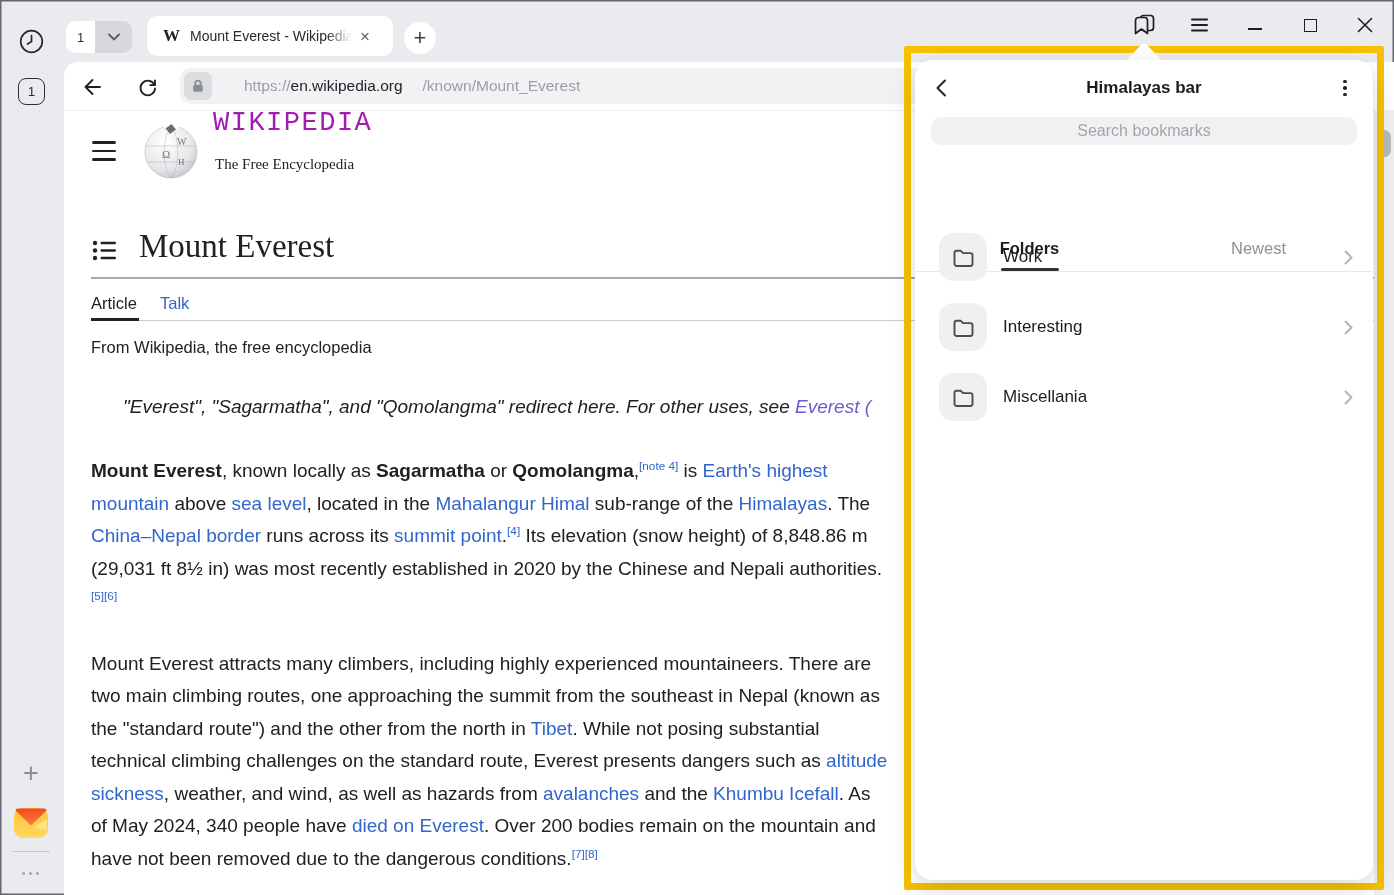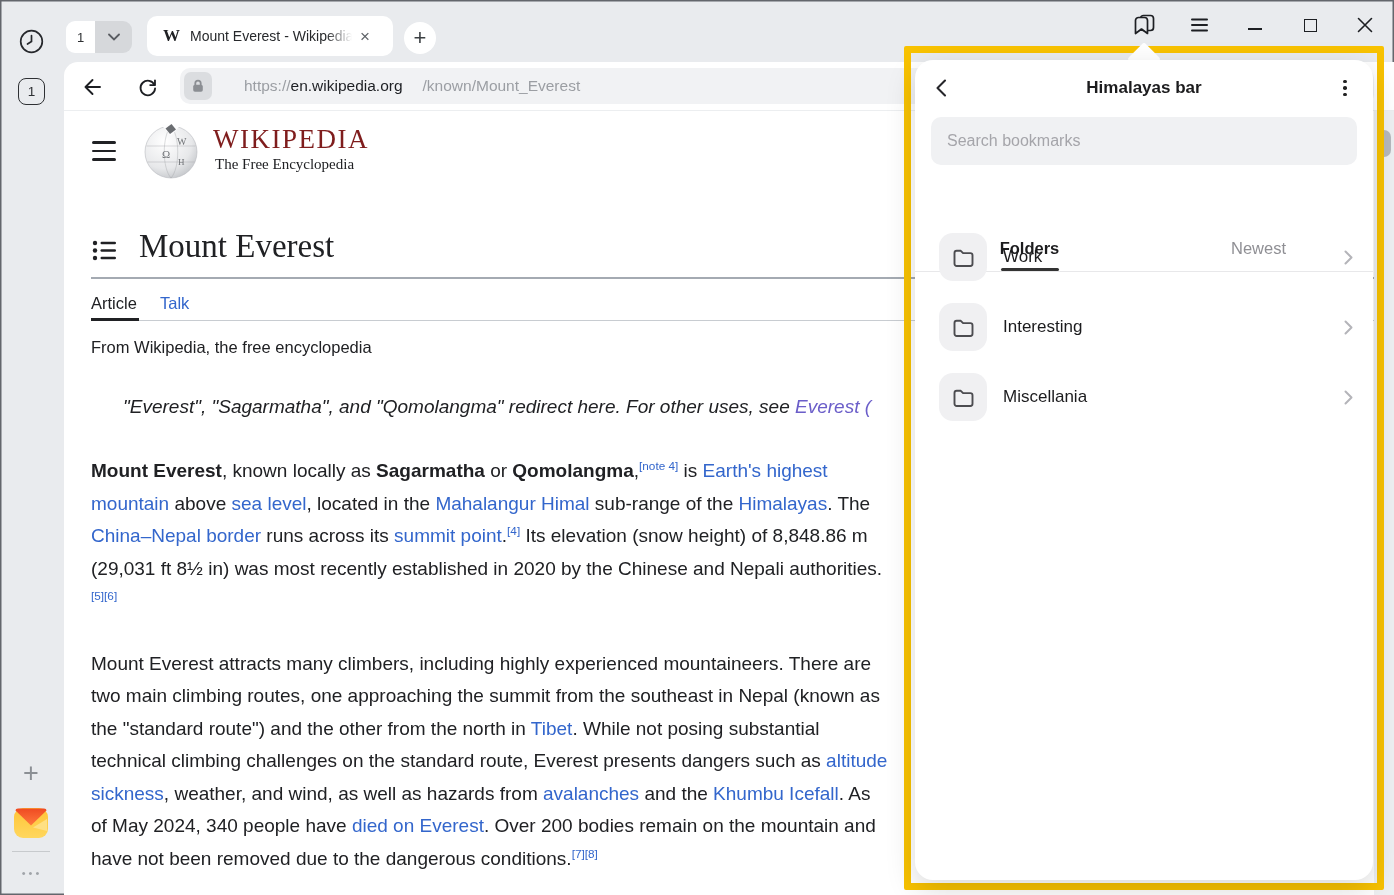--- a/index.html
+++ b/index.html
@@ -44,21 +44,21 @@
   .nav-btn{top:74px;width:26px;height:26px;display:flex;align-items:center;justify-content:center;}
   .url-field{left:180px;top:68px;width:1194px;height:36px;background:#f1f2f4;border-radius:10px;display:flex;align-items:center;padding:0 4px;}
   .lock-chip{width:28px;height:28px;background:#dbdde0;border-radius:7px;display:flex;align-items:center;justify-content:center;margin-right:12px;}
   .url-text{font-size:15.5px;white-space:nowrap;}
   .url-dim{color:#9b9ea3;margin-left:20px;}
   .url-host{color:#1d1f23;}
 
   
   .wiki-hamburger{left:92px;top:141px;width:24px;height:20px;display:flex;flex-direction:column;justify-content:space-between;}
   .wiki-hamburger i{display:block;height:2.6px;background:#202124;border-radius:2px;}
-  .wordmark{left:213px;top:124px;font-family:Liberation Serif, serif;font-size:27px;letter-spacing:1.5px;color:#7f1d1d;}
+  .wordmark{left:213px;top:108px;font-family:Liberation Mono, monospace;font-size:27px;letter-spacing:1.5px;color:#a21caf;}
   .tagline{left:215px;top:156px;font-family:"Liberation Serif","DejaVu Serif",serif;font-size:15px;color:#202124;}
   .page-title{left:139px;top:228px;font-family:"Liberation Serif","DejaVu Serif",serif;font-size:33px;font-weight:400;color:#202124;}
   .hr1{left:91px;top:277px;right:0;height:1.5px;background:#a4aab2;}
   .wtab-article{left:91px;top:294px;font-size:16.5px;color:#202124;}
   .wtab-talk{left:160px;top:294px;font-size:16.5px;color:#3366cc;}
   .article-underline{left:91px;top:318px;width:48px;height:2.6px;background:#202124;}
   .hr2{left:91px;top:320px;right:0;height:1px;background:#c8ccd1;}
   .subtitle{left:91px;top:338px;font-size:16.5px;color:#202124;}
   .hatnote{left:123px;top:390px;width:1190px;font-size:19px;font-style:italic;color:#202124;line-height:33px;}
   .paragraphs{left:91px;top:455px;width:800px;}
@@ -73,21 +73,21 @@
 
   
   .highlight-frame{left:904px;top:46px;width:480px;height:844px;border:7px solid #f8c200;border-radius:2px;z-index:40;}
   .panel-caret{left:1132px;top:47px;width:24px;height:24px;background:#fff;transform:rotate(45deg);border-radius:3px;z-index:45;}
   .panel{left:915px;top:60px;width:458px;height:820px;background:#fff;border-radius:18px;z-index:50;box-shadow:0 10px 30px rgba(0,0,0,.15);}
   .panel-header{position:absolute;left:0;top:0;right:0;height:56px;display:flex;align-items:center;}
   .panel-back{position:absolute;left:12px;top:14px;width:28px;height:28px;display:flex;align-items:center;justify-content:center;}
   .panel-title{flex:1;text-align:center;font-size:17px;font-weight:600;color:#1c1c1e;}
   .panel-kebab{position:absolute;right:14px;top:14px;width:28px;height:28px;display:flex;flex-direction:column;align-items:center;justify-content:center;gap:3px;}
   .panel-kebab i{width:3.6px;height:3.6px;border-radius:50%;background:#222;}
-  .panel-search{position:absolute;left:16px;top:57px;width:426px;height:48px;background:#f0f1f3;border:none;border-radius:10px;padding:0 16px;font-size:16px;color:#1c1c1e;font-family:inherit;outline:none;}
+  .panel-search{position:absolute;left:16px;top:57px;width:426px;height:28px;background:#f0f1f3;border:none;border-radius:10px;padding:0 16px;font-size:16px;color:#1c1c1e;font-family:inherit;outline:none;text-align:center;}
   .panel-search::placeholder{color:#a5a5aa;}
   .panel-tabs{position:absolute;left:0;top:168px;right:0;height:40px;display:flex;}
   .ptab{flex:1;position:relative;display:flex;align-items:center;justify-content:center;font-size:16.5px;}
   .ptab.active{font-weight:600;color:#1c1c1e;}
   .ptab.inactive{color:#8f8f94;}
   .ptab.active .tab-underline{position:absolute;bottom:-3px;left:50%;transform:translateX(-50%);width:58px;height:3px;border-radius:2px;background:#333;}
   .panel-divider{position:absolute;left:0;top:151px;right:0;height:1px;background:#e8e8ea;}
   .folder-list{position:absolute;left:0;top:162px;right:0;}
   .folder-row{height:70px;display:flex;align-items:center;padding:0 20px 0 24px;}
   .folder-chip{width:48px;height:48px;border-radius:14px;background:#f0f0f2;display:flex;align-items:center;justify-content:center;margin-right:16px;}

